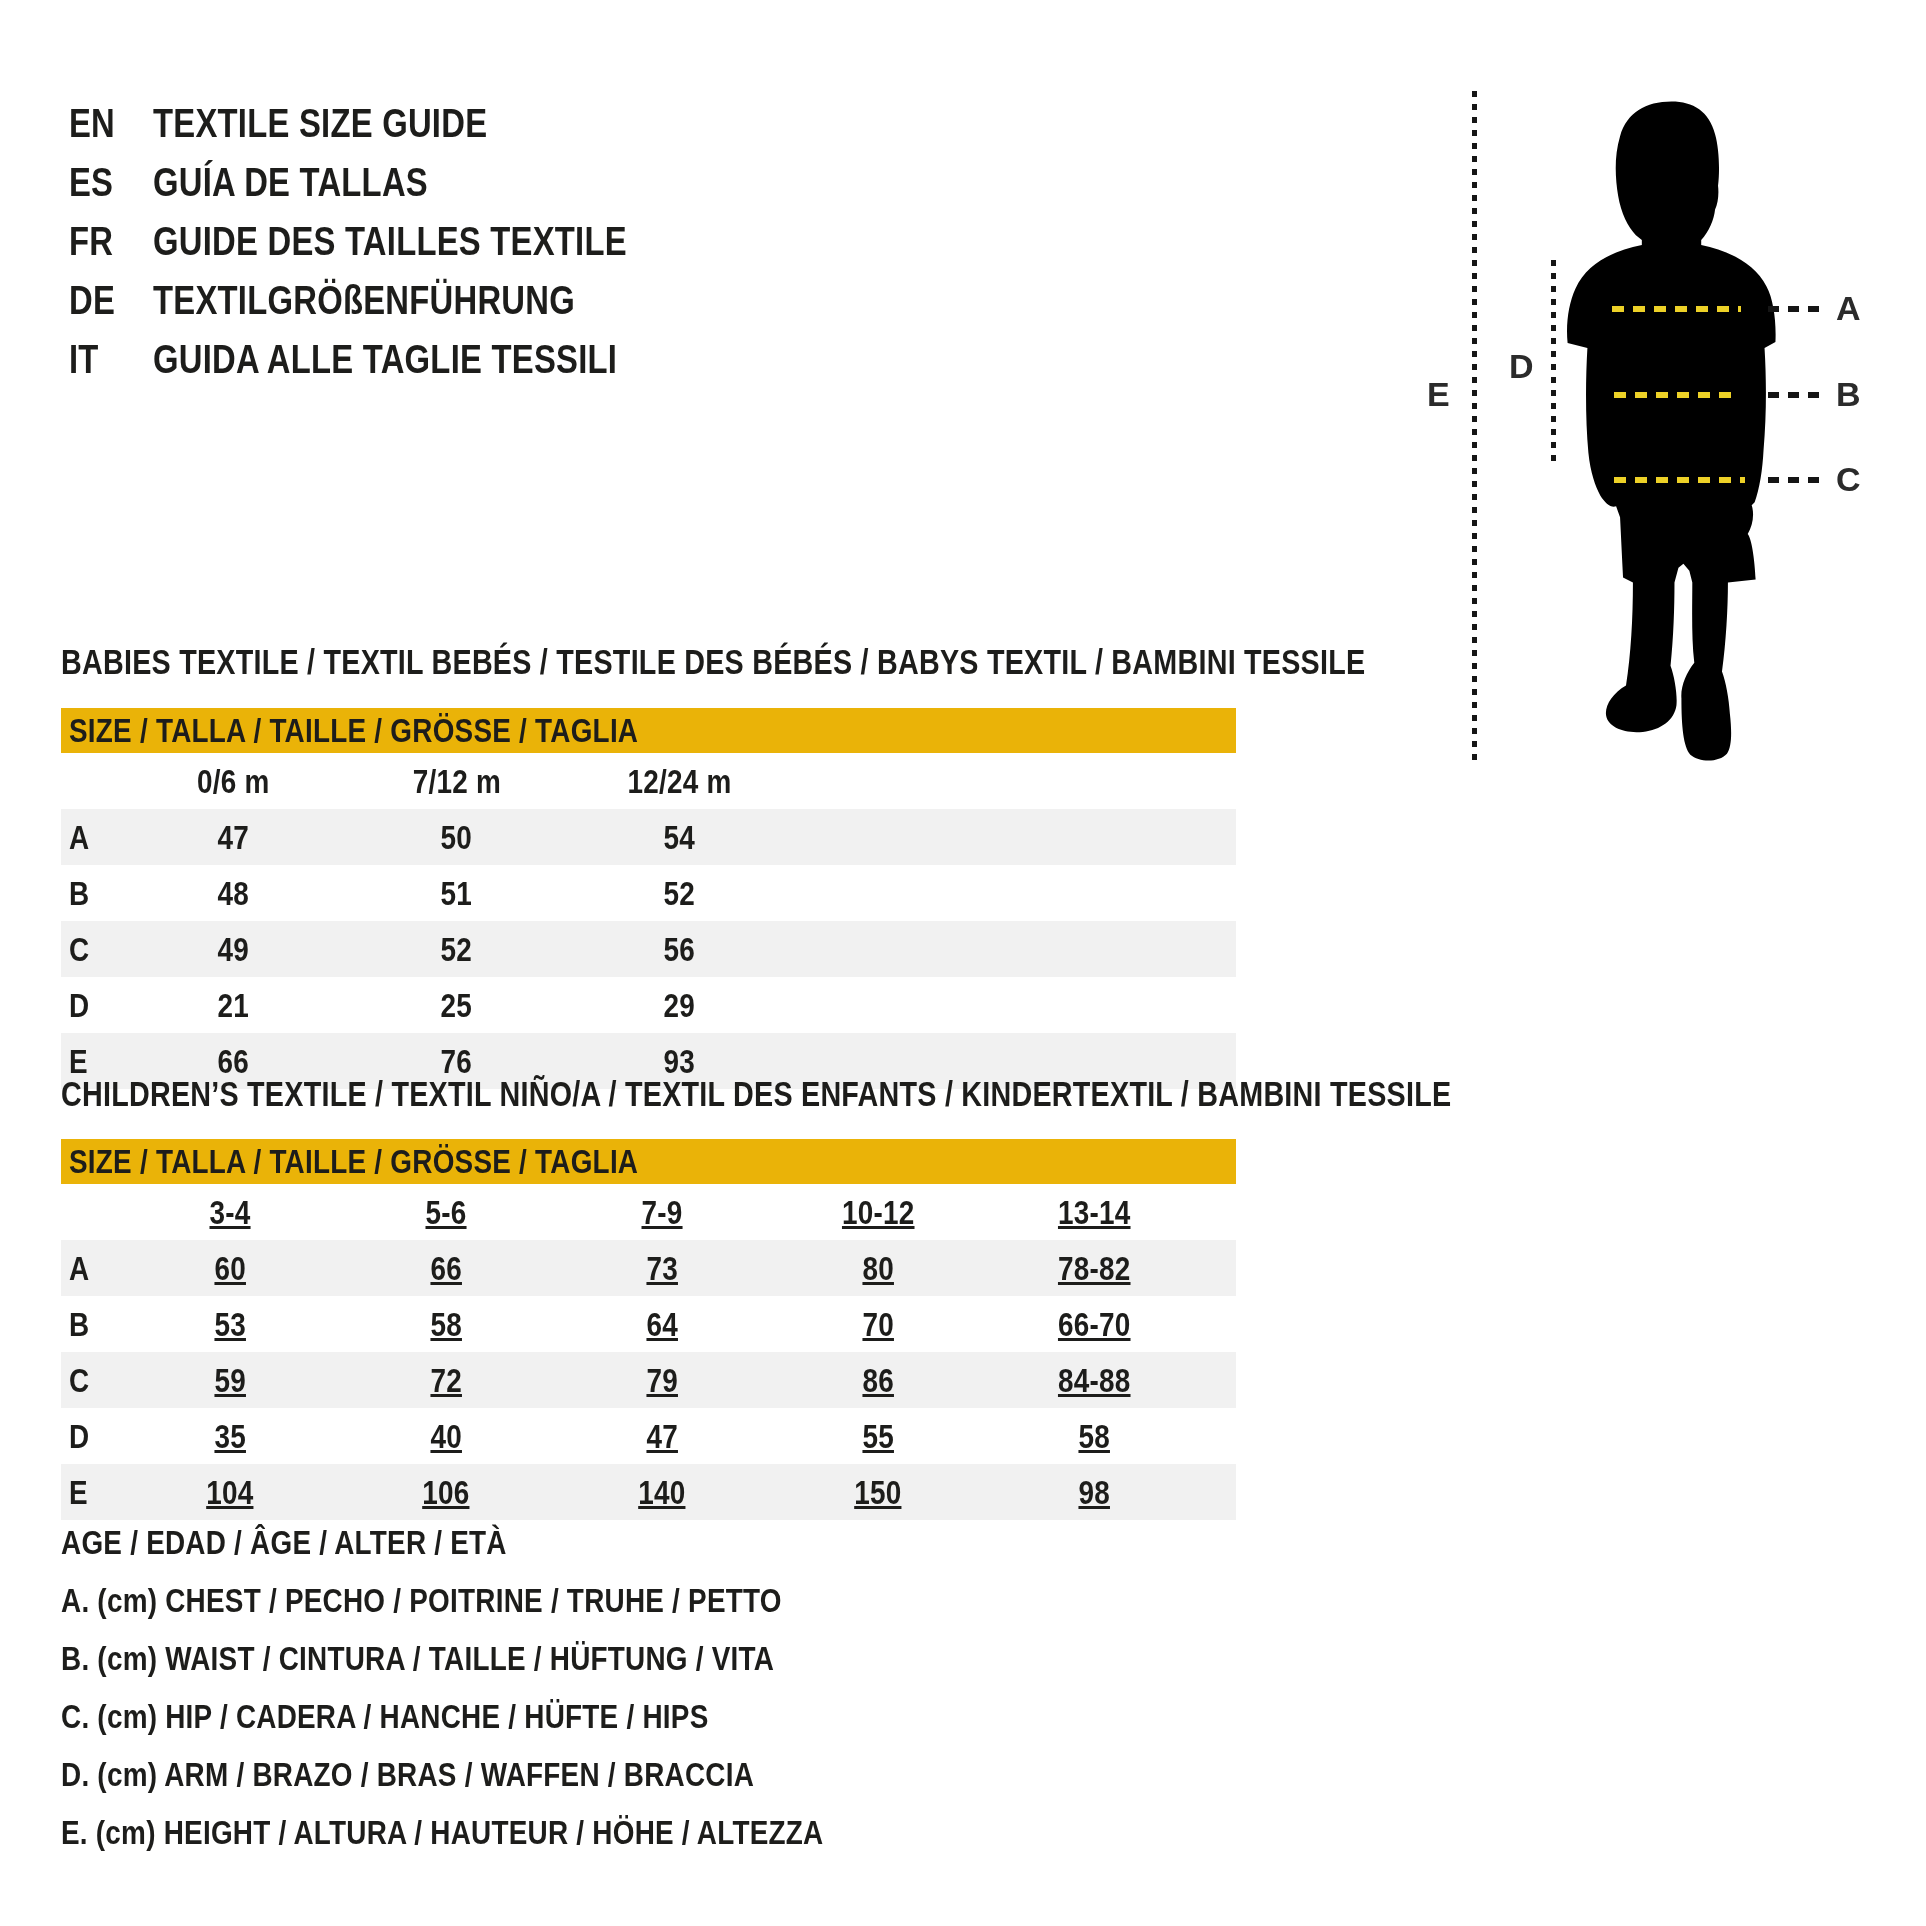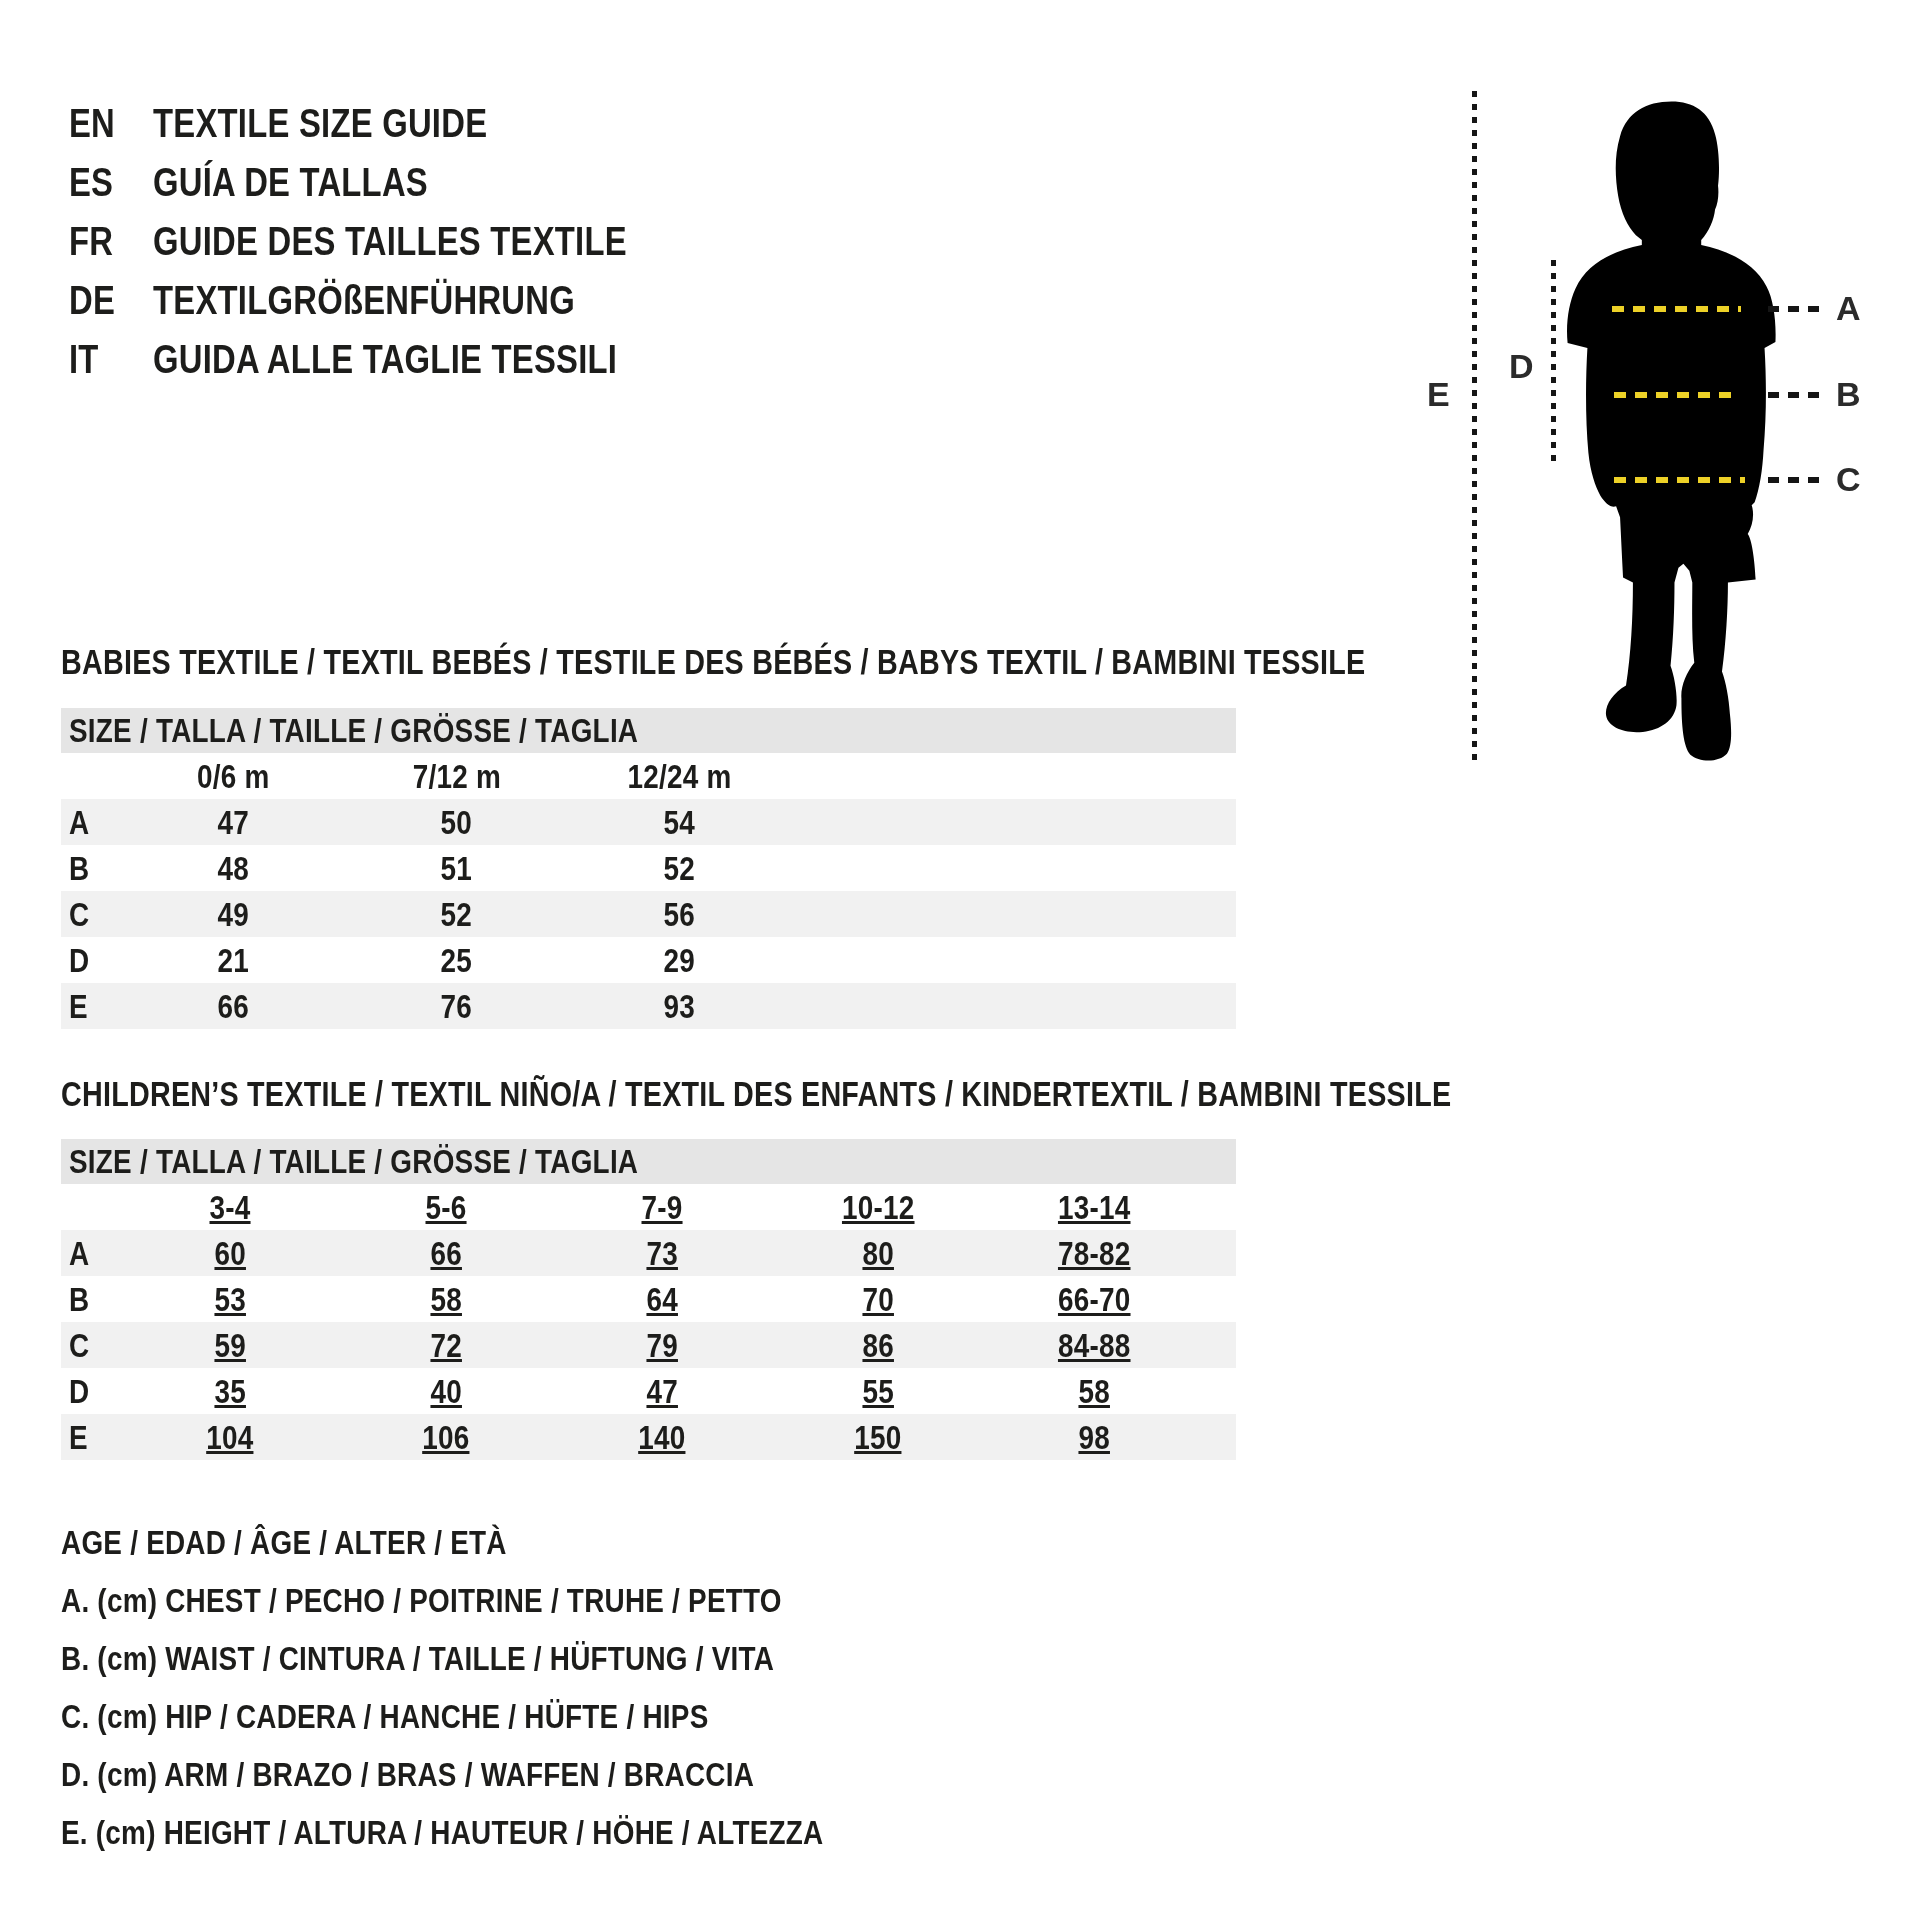--- a/index.html
+++ b/index.html
@@ -14,22 +14,22 @@
   .txc{display:inline-block;transform:scaleX(.82);transform-origin:50% 50%;white-space:nowrap;letter-spacing:0.3px;}
 
   
   .lang{left:69px;top:94px;font-size:40px;font-weight:700;}
   .lang-row{display:flex;height:59px;align-items:center;gap:12px;}
   .lang-code{width:72px;flex:0 0 72px;}
   
   .sec-title{font-size:35px;font-weight:700;}
   
   .table{left:61px;width:1175px;}
-  .t-bar{height:45px;background:#e5e5e5;display:flex;align-items:center;padding-left:8px;box-sizing:border-box;font-size:34px;font-weight:700;}
-  .t-row{display:flex;height:46px;align-items:center;font-size:34px;font-weight:600;}
+  .t-bar{height:45px;background:#eab308;display:flex;align-items:center;padding-left:8px;box-sizing:border-box;font-size:34px;font-weight:700;}
+  .t-row{display:flex;height:56px;align-items:center;font-size:34px;font-weight:600;}
   .t-row.striped{background:#f1f1f1;}
   .c{display:flex;justify-content:center;}
   .c.b3{width:223px;flex:0 0 223px;}
   .c.b5{width:216px;flex:0 0 216px;text-decoration:underline;}
   .letter{width:61px;flex:0 0 61px;display:flex;justify-content:flex-start;padding-left:8px;box-sizing:border-box;}
   
   .legend{left:61px;top:1513px;font-size:34px;font-weight:600;}
   .legend-row{height:58px;display:flex;align-items:center;}
   
   .vdots{width:5px;background:repeating-linear-gradient(to bottom,#151515 0 6px,transparent 6px 13px);}

